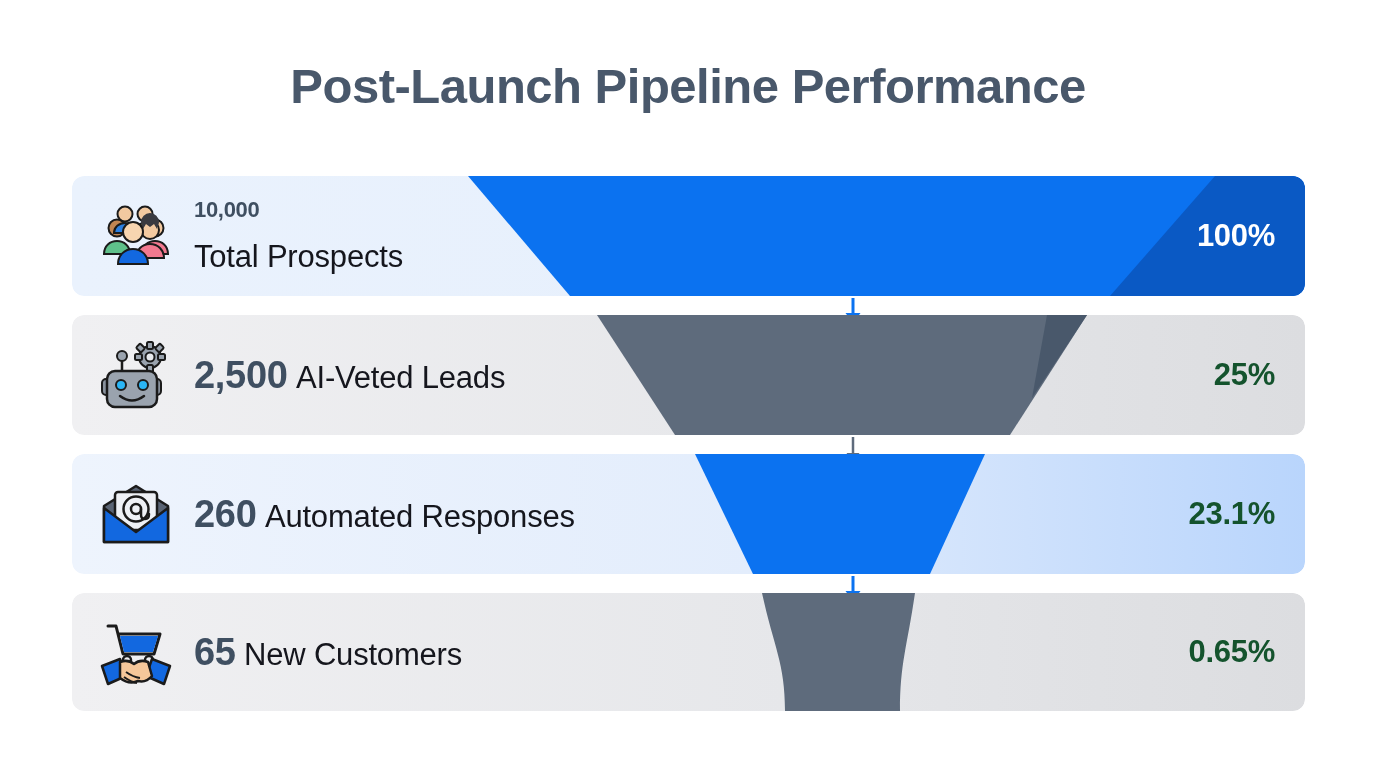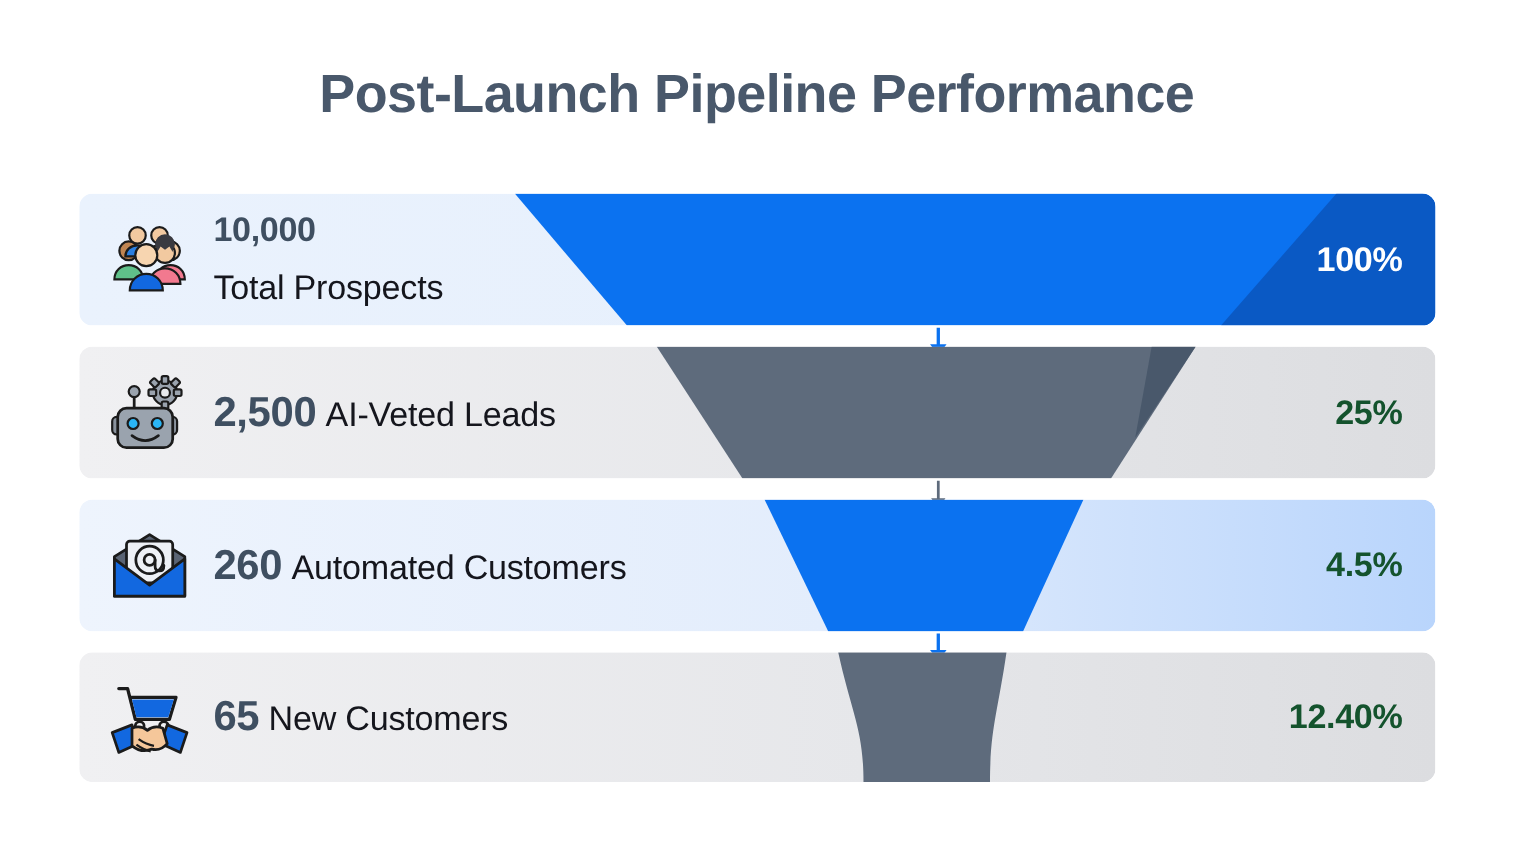--- a/index.html
+++ b/index.html
@@ -85,21 +85,21 @@
 
   .lbl-line { display: block; }
 
   .num {
     font-weight: bold;
     color: #3f4f61;
     font-size: 38px;
     letter-spacing: -0.3px;
   }
   .num-big {
-    font-size: 31px;
+    font-size: 22px;
   }
   .txt {
     font-weight: normal;
     color: #15161d;
     font-size: 31px;
     letter-spacing: -0.2px;
     margin-top: 16px;
   }
 
   .stage-pct {
@@ -287,25 +287,25 @@
             <circle cx="36" cy="31" r="12.5" fill="none" stroke="#1b1b1b" stroke-width="2.5"></circle>
             <circle cx="36" cy="31" r="5" fill="none" stroke="#1b1b1b" stroke-width="2.5"></circle>
             <path d="M41 31 L41 37 q0 4 4 4 q4 0 4-5" fill="none" stroke="#1b1b1b" stroke-width="2.5" stroke-linecap="round"></path>
 
             <path d="M4 30 L36 54 L68 30 L68 64 L4 64 Z" fill="#1268e0" stroke="#1b1b1b" stroke-width="2.5" stroke-linejoin="round"></path>
           </svg>
         </span>
 
         <span class="stage-label">
           <span class="lbl-line">
-            <span class="num">260</span><span class="txt">&nbsp;</span><span class="txt">Automated Customers</span>
+            <span class="num">260</span><span class="txt">&nbsp;</span><span class="txt">Automated Responses</span>
           </span>
         </span>
 
-        <span class="stage-pct pct-dark">4.5%</span>
+        <span class="stage-pct pct-dark">23.1%</span>
       </div>
     </div>
 
     <div class="connector" style="top:398px;">
       <svg viewBox="0 0 26 30">
         <path d="M13 2 L13 21" stroke="#0b72f0" stroke-width="3" fill="none"></path>
         <path d="M13 27 L5.5 17 L20.5 17 Z" fill="#0b72f0"></path>
       </svg>
     </div>
 
@@ -346,18 +346,18 @@
             <path d="M24 61 q7 5 13 6" fill="none" stroke="#1b1b1b" stroke-width="2"></path>
           </svg>
         </span>
 
         <span class="stage-label">
           <span class="lbl-line">
             <span class="num">65</span><span class="txt">&nbsp;</span><span class="txt">New Customers</span>
           </span>
         </span>
 
-        <span class="stage-pct pct-dark">12.40%</span>
+        <span class="stage-pct pct-dark">0.65%</span>
       </div>
     </div>
 
   </div>
 </div>
 
 </body></html>

